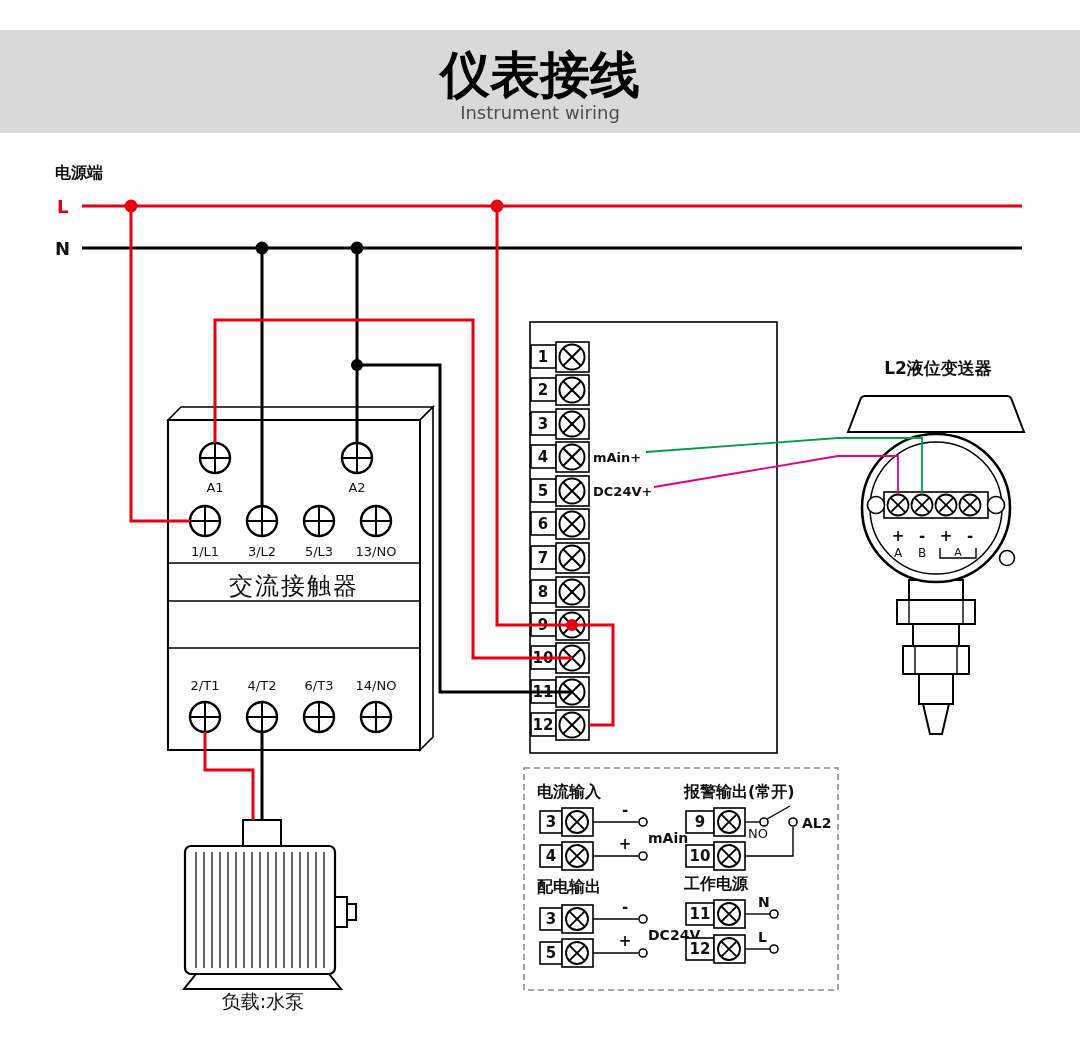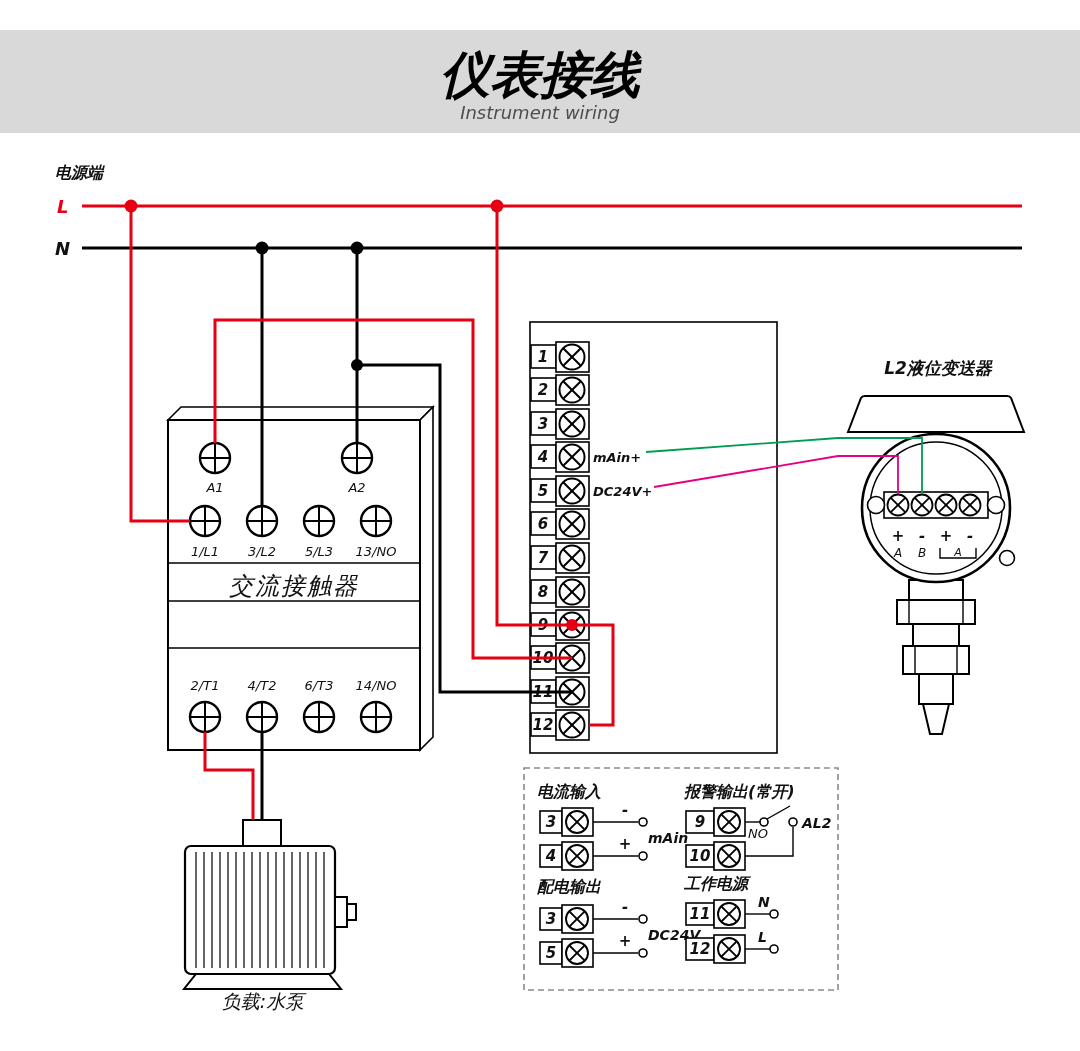--- a/index.html
+++ b/index.html
@@ -1,18 +1,18 @@
 <!DOCTYPE html>
 <html><head>
 <meta charset="utf-8">
 <style>
   * { margin:0; padding:0; box-sizing:border-box; }
   html,body { background:#fff; }
   body { font-family:"DejaVu Sans", sans-serif; }
-  .stage { position:relative; width:1080px; height:1051px; background:#fff; overflow:hidden;font-style:italic; }
+  .stage { position:relative; width:1080px; height:1051px; background:#fff; overflow:hidden; }
 
   svg text { font-family:"DejaVu Sans", sans-serif; fill:#111; }
   .h-title { font-size:50px; font-weight:bold; fill:#000; }
   .h-sub { font-size:18px; fill:#4d4d4d; }
   .lbl-power { font-size:16px; font-weight:bold; }
   .lbl-line { font-size:18px; font-weight:bold; }
   .red-t { fill:#e60012; }
   .term-lbl { font-size:13px; }
   .cjk-serif { font-family:"DejaVu Serif", serif; font-size:24px; letter-spacing:2px; }
   .num { font-size:15px; font-weight:bold; }

